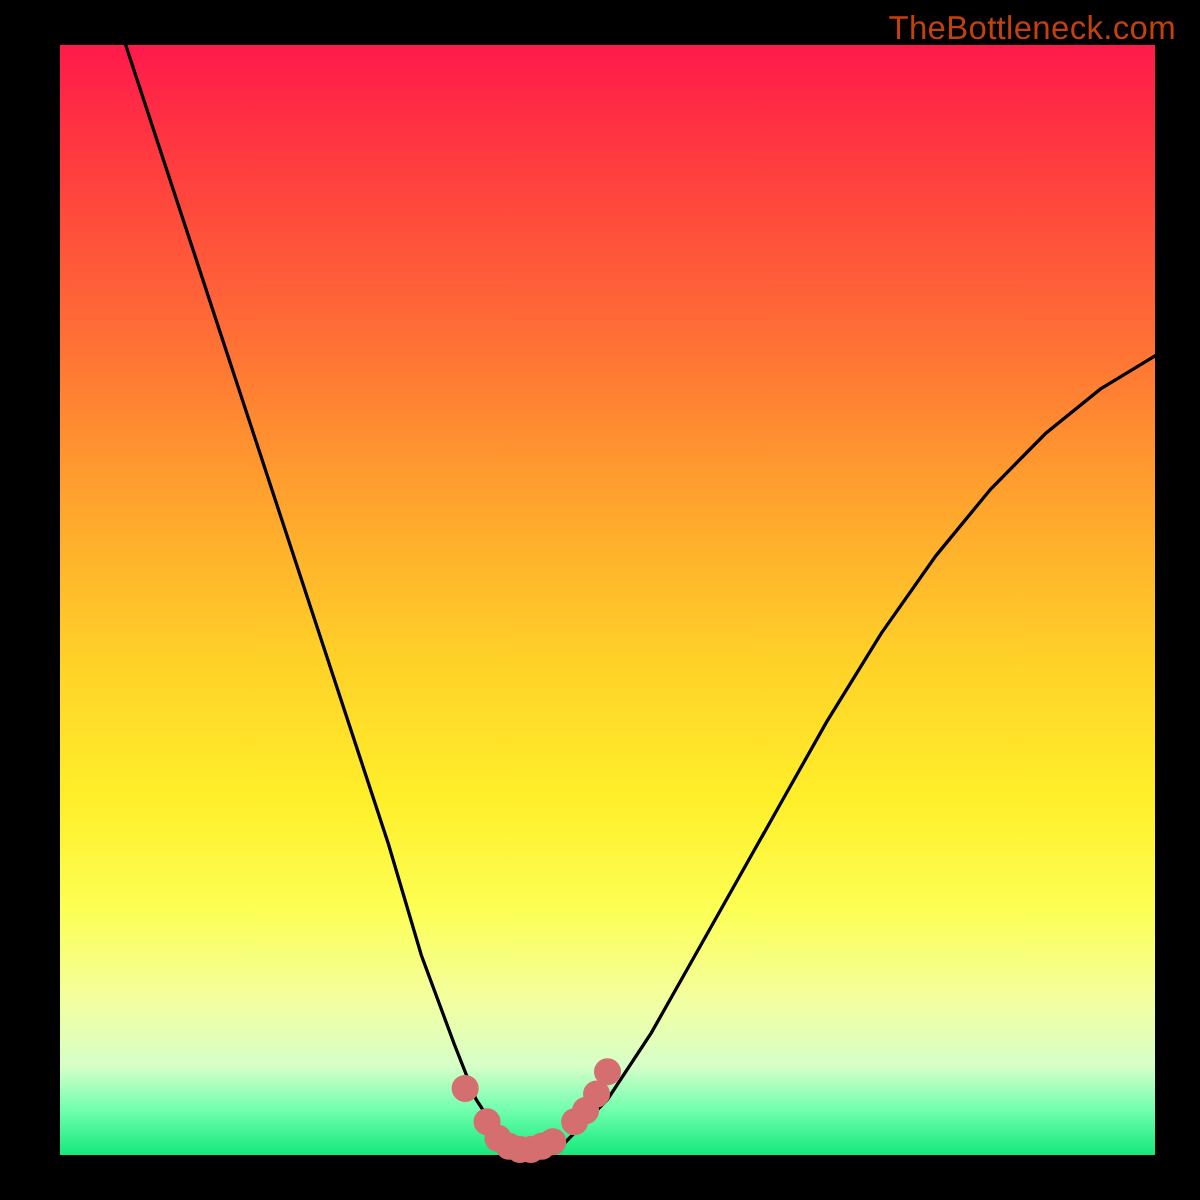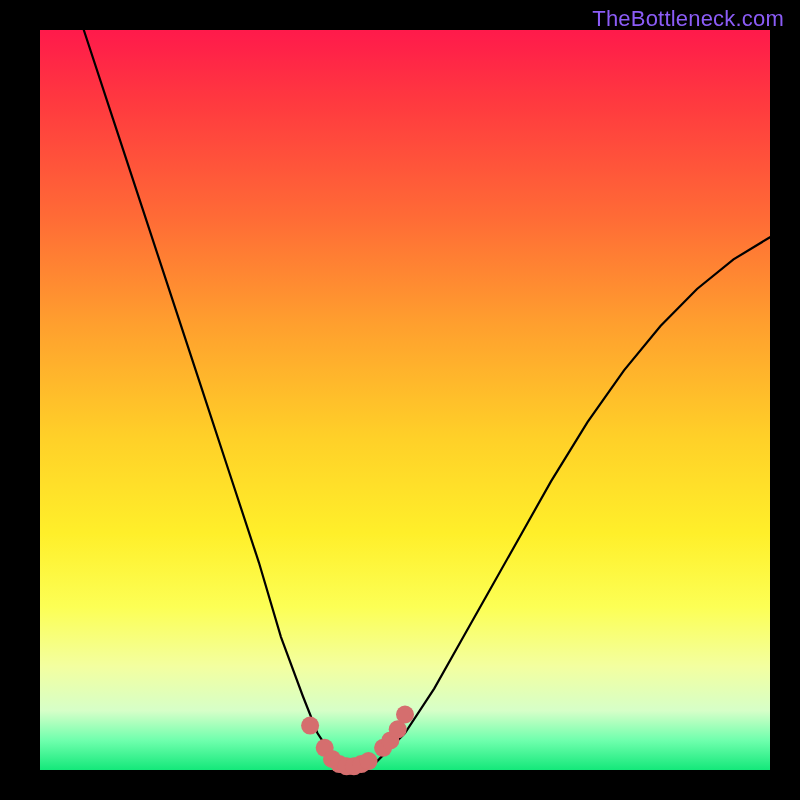--- a/index.html
+++ b/index.html
@@ -38,21 +38,21 @@
       #f3ffa0 86%,
       #d6ffc8 92%,
       #6fffad 96%,
       #14e87a 100%
     );
   }
   .watermark {
     position: absolute;
     top: 6px;
     right: 16px;
-    color: #8b5cf6;
+    color: #c2410c;
     font-size: 22px;
     font-weight: 500;
     letter-spacing: 0.2px;
     user-select: none;
   }
   svg.overlay {
     position: absolute;
     left: 0;
     top: 0;
     width: 730px;

